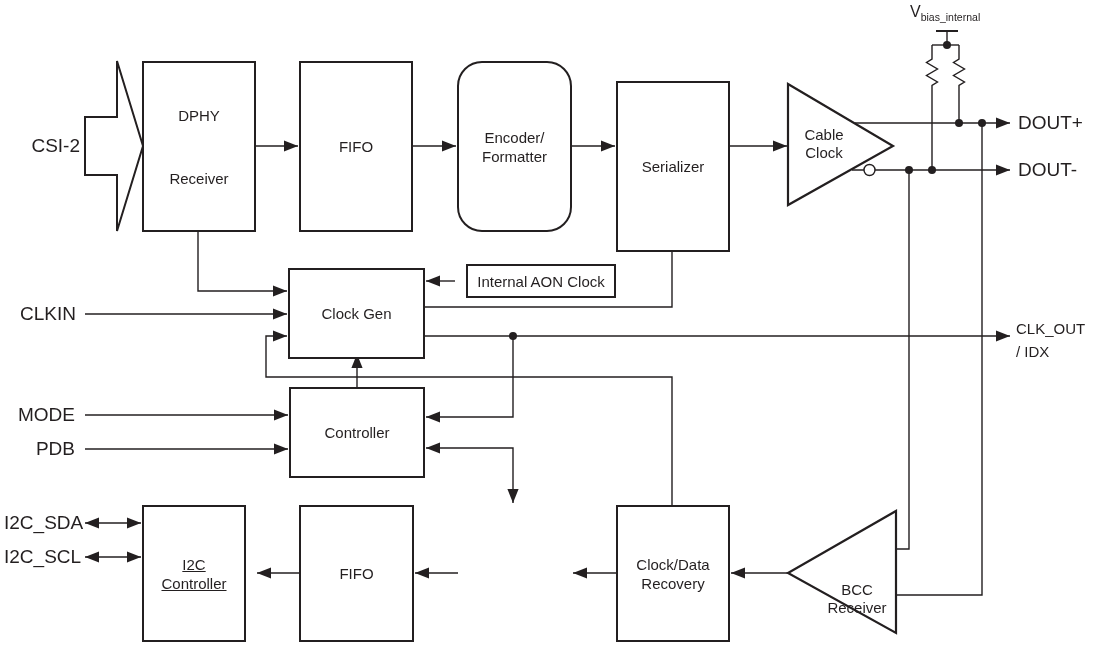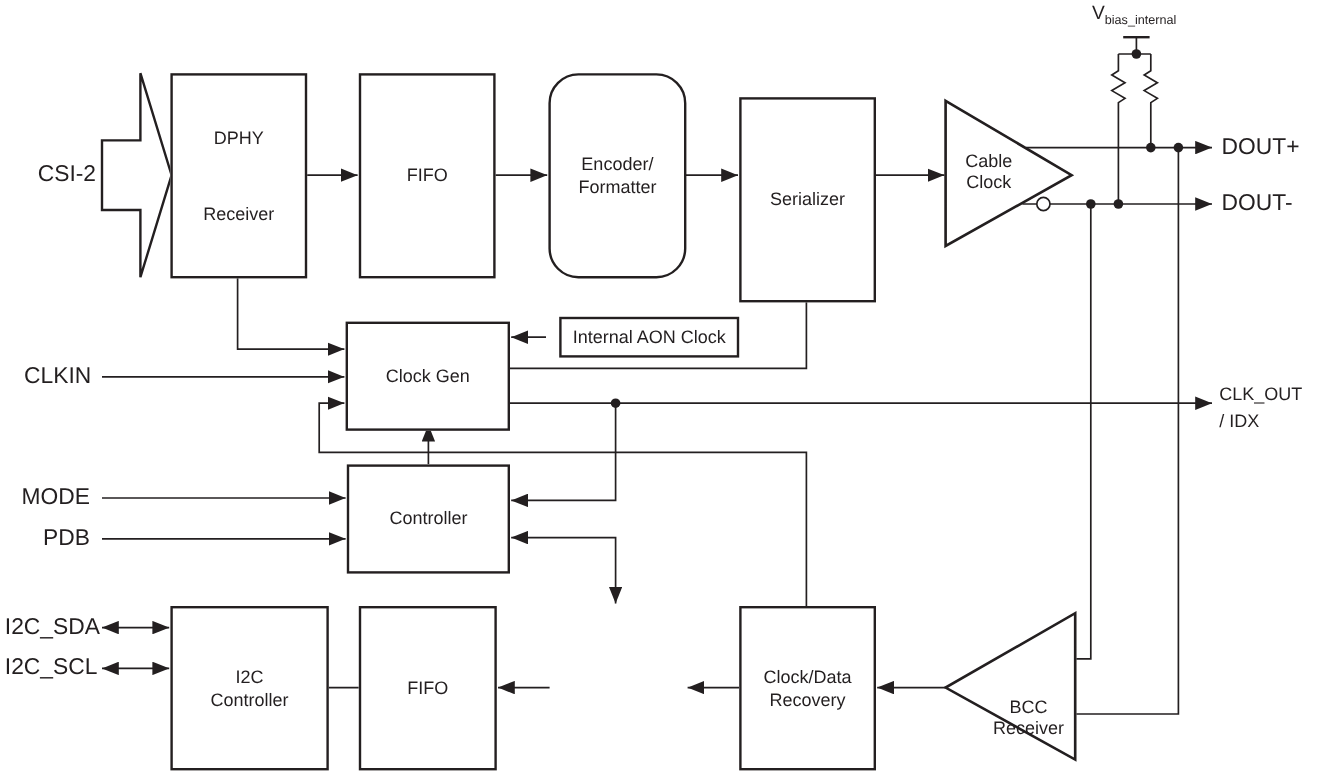--- a/index.html
+++ b/index.html
@@ -105,21 +105,21 @@
   </div>
   <div class="block" style="left:288px;top:268px;width:137px;height:91px;">
     <span>Clock Gen</span>
   </div>
   <div class="block" style="left:466px;top:264px;width:150px;height:34px;">
     <span>Internal AON Clock</span>
   </div>
   <div class="block" style="left:289px;top:387px;width:136px;height:91px;">
     <span>Controller</span>
   </div>
-  <div class="block" style="left:142px;top:505px;width:132px;height:137px;">
+  <div class="block" style="left:142px;top:505px;width:104px;height:137px;text-decoration:underline;">
     <span>I2C</span>
     <span>Controller</span>
   </div>
   <div class="block" style="left:299px;top:505px;width:115px;height:137px;">
     <span>FIFO</span>
   </div>
   <div class="block" style="left:616px;top:505px;width:114px;height:137px;">
     <span>Clock/Data</span>
     <span>Recovery</span>
   </div>

